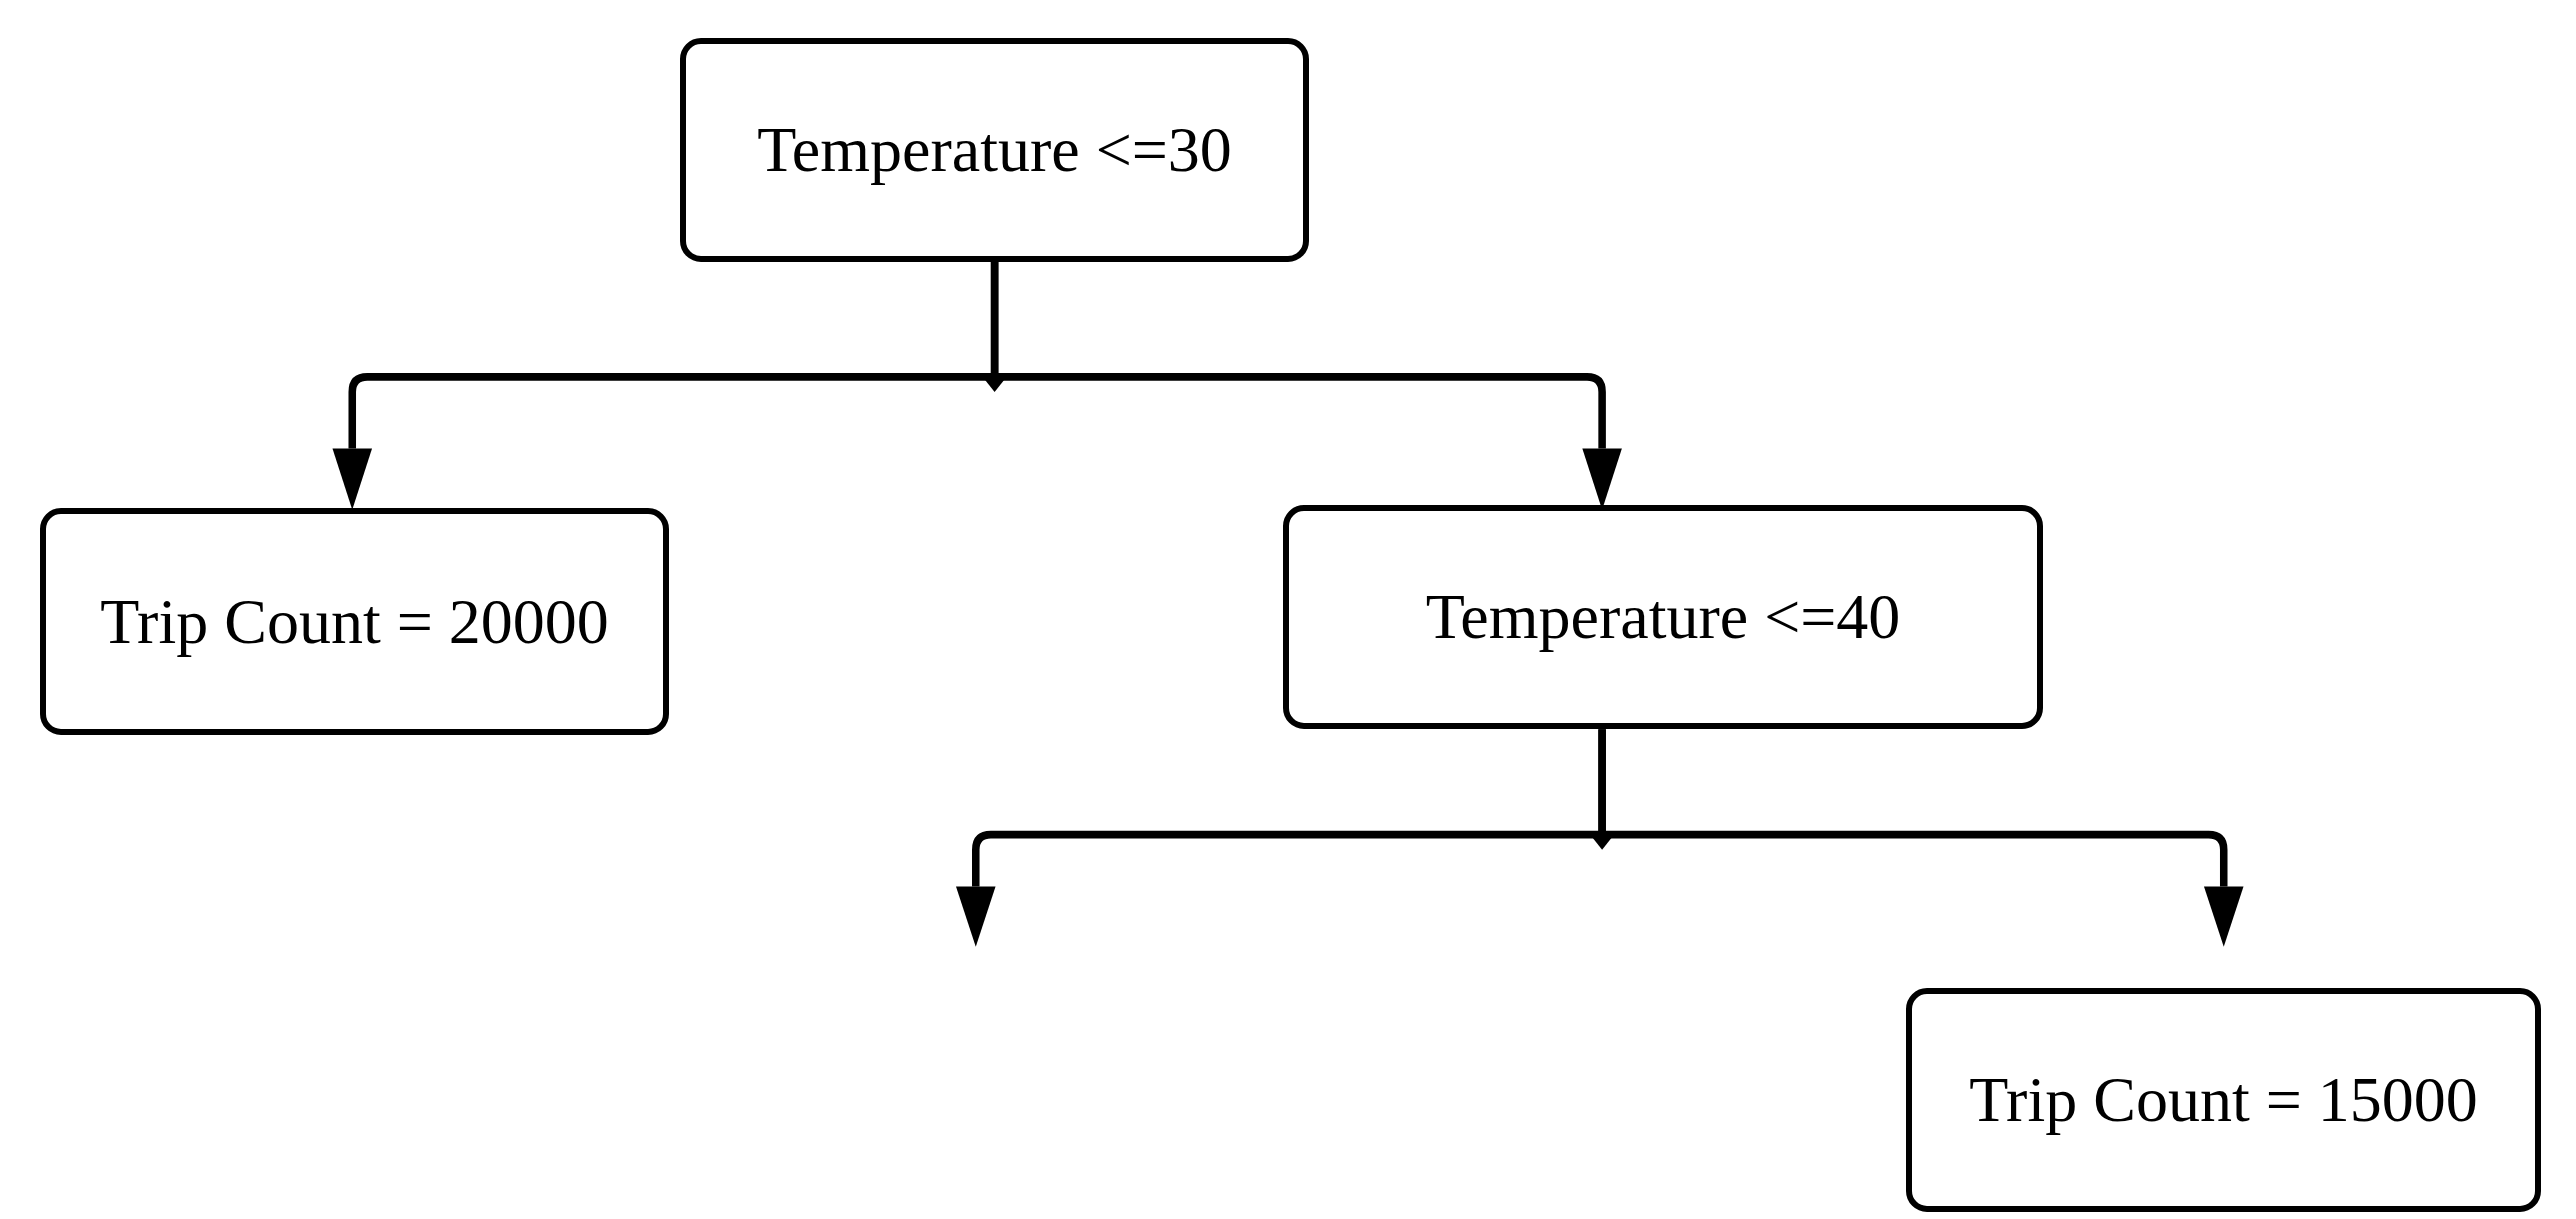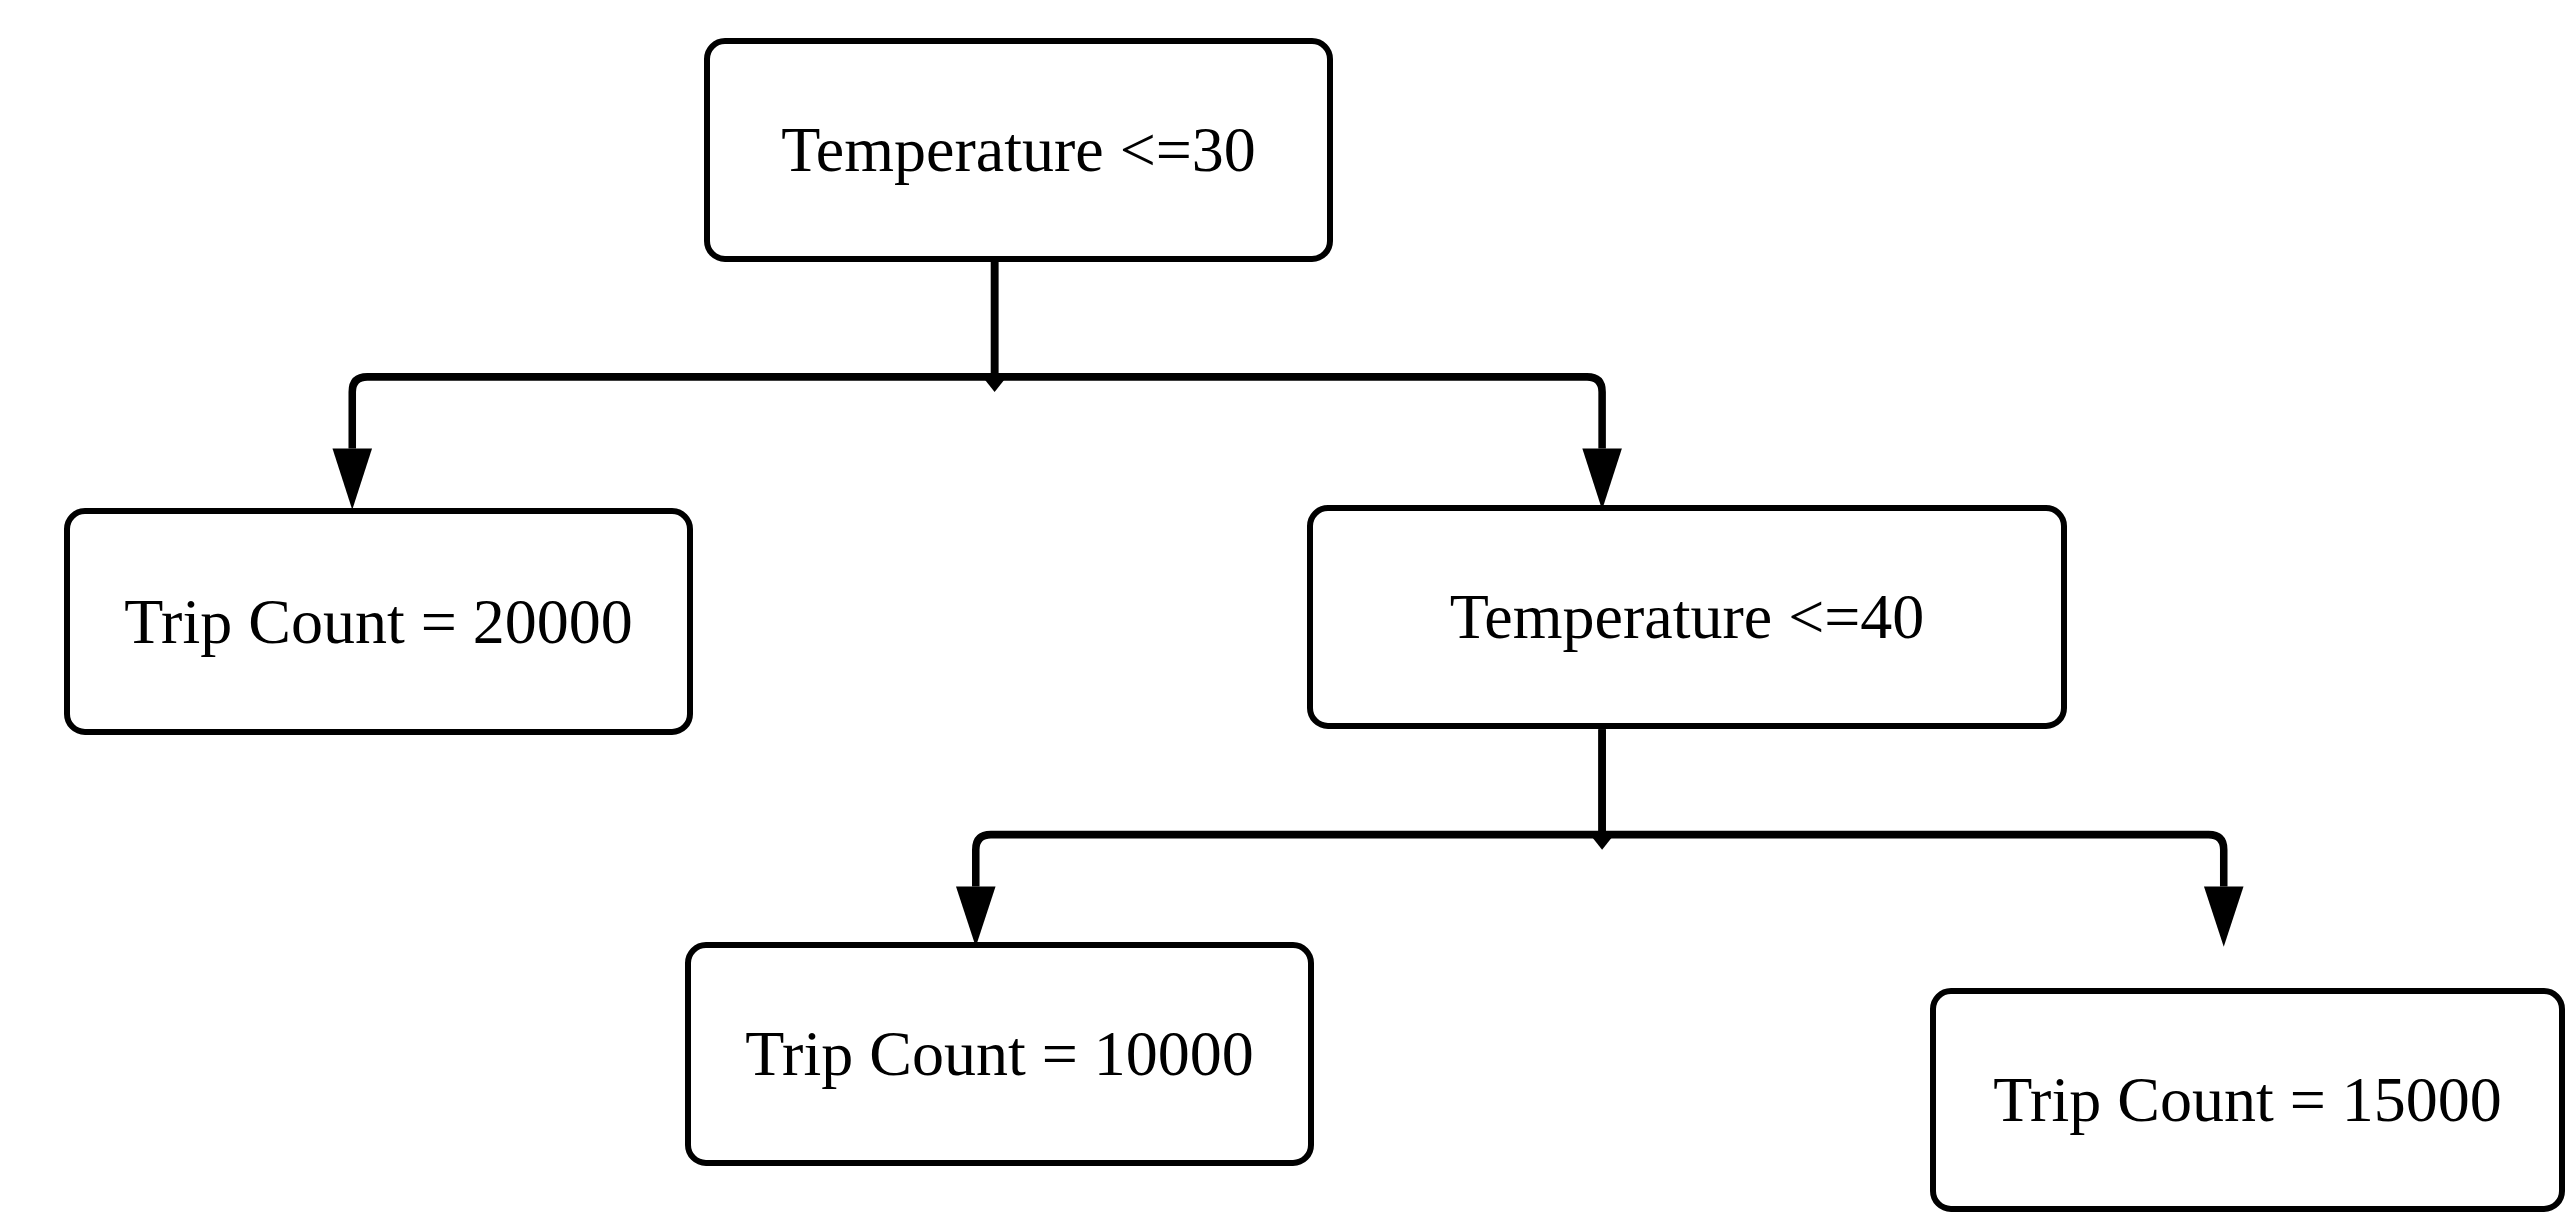--- a/index.html
+++ b/index.html
@@ -43,21 +43,20 @@
     border-radius: 21px;
     background: #ffffff;
     display: flex;
     align-items: center;
     justify-content: center;
     color: #000000;
     font-size: 64px;
     line-height: 1;
     white-space: nowrap;
     text-align: center;
-    margin-left: 24px;
   }
   .node-root  { left: 680px;  top: 38px;   width: 629px; height: 224px; }
   .node-l     { left: 40px;   top: 508px;  width: 629px; height: 227px; justify-content: center; }
   .node-r     { left: 1283px; top: 505px;  width: 760px; height: 224px; }
   .node-rl    { left: 661px;  top: 942px; width: 629px; height: 224px; }
   .node-rr    { left: 1906px; top: 988px; width: 635px; height: 224px; }
 </style>
 </head>
 <body>
 
@@ -87,22 +86,19 @@
   </div>
 
   <div class="node node-l">
     <span>Trip Count = 20000</span>
   </div>
 
   <div class="node node-r">
     <span>Temperature &lt;=40</span>
   </div>
 
-  <div class="node node-rl">
-    <span>Trip Count = 10000</span>
-  </div>
 
   <div class="node node-rr">
     <span>Trip Count = 15000</span>
   </div>
 
 </div>
 
 
 </body></html>

